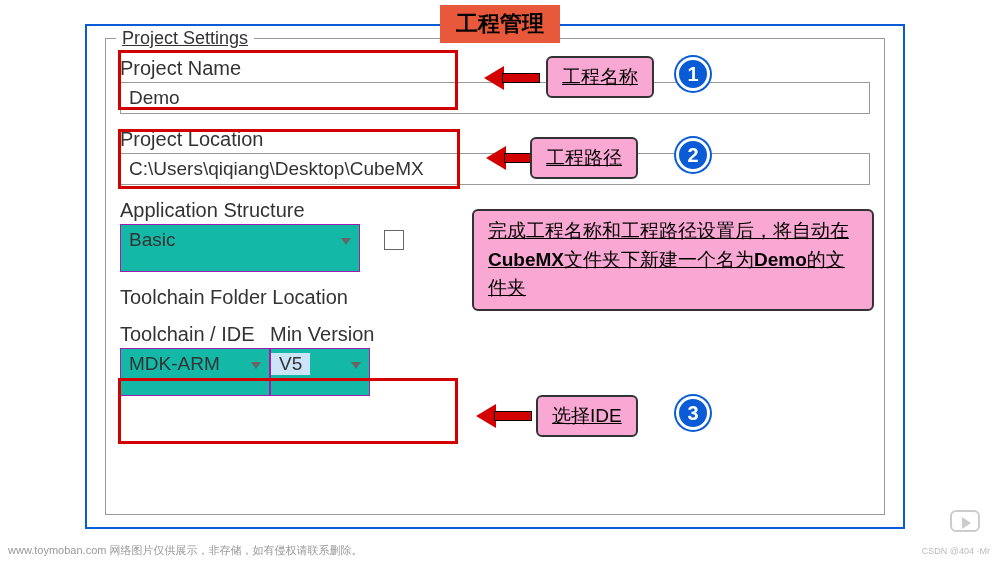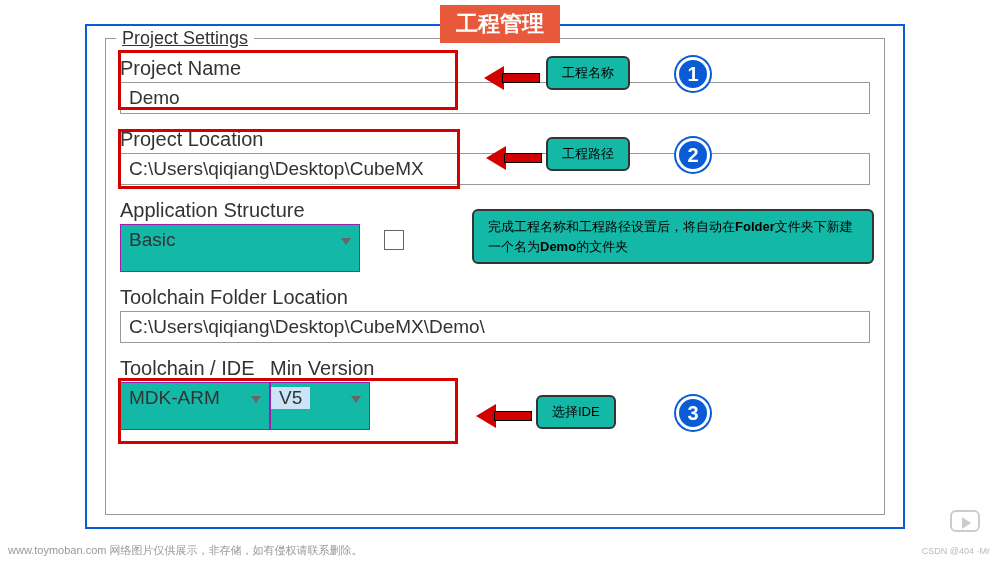--- a/index.html
+++ b/index.html
@@ -1,33 +1,33 @@
 <!DOCTYPE html>
 <html><head>
 <meta charset="utf-8">
 <style>
 * { box-sizing: border-box; margin: 0; padding: 0; }
 body { font-family: Arial, "Microsoft YaHei", sans-serif; background: #fff; width: 1000px; height: 562px; position: relative; }
-.title-banner { position: absolute; top: 5px; left: 50%; transform: translateX(-50%); background: #e8593c; color: #ffffff; padding: 4px 16px; font-size: 22px; font-weight: bold; z-index: 10; }
+.title-banner { position: absolute; top: 5px; left: 50%; transform: translateX(-50%); background: #e8593c; color: #000000; padding: 4px 16px; font-size: 22px; font-weight: bold; z-index: 10; }
 .main-panel { position: absolute; top: 24px; left: 85px; width: 820px; height: 505px; border: 2px solid #0a5cd6; background: #fff; padding: 12px 18px; }
 .fieldset { position: relative; border: 1px solid #999; padding: 18px 14px 14px; height: 100%; }
 .fieldset-legend { position: absolute; top: -11px; left: 10px; background: #fff; padding: 0 6px; font-size: 18px; color: #333; text-decoration: underline; }
 .field-group { margin-bottom: 14px; }
 .field-label { font-size: 20px; color: #333; display: block; margin-bottom: 2px; }
 .text-input { width: 100%; height: 32px; border: 1px solid #999; padding: 3px 8px; font-size: 19px; color: #333; background: #fff; }
 .dropdown { position: relative; display: inline-block; border: 1px solid #a21caf; height: 48px; padding: 4px 30px 4px 8px; font-size: 19px; color: #333; background: #14b8a6; vertical-align: top; }
 .dropdown::after { content: ""; position: absolute; right: 8px; top: 13px; border-left: 5px solid transparent; border-right: 5px solid transparent; border-top: 7px solid #666; }
 .checkbox { display: inline-block; width: 20px; height: 20px; border: 1px solid #666; vertical-align: middle; margin-left: 20px; margin-top: 6px; }
 .redbox { border: 3px solid #d30000; position: absolute; }
 .redbox-1 { top: 11px; left: 12px; width: 340px; height: 60px; }
 .redbox-2 { top: 90px; left: 12px; width: 342px; height: 60px; }
 .redbox-3 { top: 339px; left: 12px; width: 340px; height: 66px; }
-.callout { position: absolute; background: #14b8a6; border: 2px solid #333; border-radius: 6px; padding: 6px 14px; font-size: 13px; color: #000; }
+.callout { position: absolute; background: #f9a8d4; border: 2px solid #333; border-radius: 6px; padding: 6px 14px; font-size: 19px; color: #000; text-decoration: underline; }
 .callout-1 { top: 17px; left: 440px; }
-.callout-2 { top: 98px; left: 440px; }
+.callout-2 { top: 98px; left: 424px; }
 .callout-3 { top: 170px; left: 366px; width: 402px; line-height: 1.5; }
 .callout-4 { top: 356px; left: 430px; }
 .red-arrow { position: absolute; }
 .red-arrow .shaft { position: absolute; background: #d30000; border: 1px solid #000; height: 10px; }
 .red-arrow .head { position: absolute; width: 0; height: 0; border-top: 12px solid transparent; border-bottom: 12px solid transparent; border-right: 20px solid #d30000; }
 .arrow-1 { top: 27px; left: 378px; width: 55px; height: 24px; }
 .arrow-1 .shaft { left: 18px; top: 7px; width: 38px; }
 .arrow-1 .head { left: 0; top: 0; }
 .arrow-2 { top: 107px; left: 380px; width: 55px; height: 24px; }
 .arrow-2 .shaft { left: 18px; top: 7px; width: 38px; }
@@ -74,21 +74,20 @@
         <span class="field-label">Application Structure</span>
         <div class="dropdown">
           <span>Basic</span>
         </div>
         <span class="checkbox"></span>
       </div>
     </div>
 
     <div class="field-group">
       <span class="field-label">Toolchain Folder Location</span>
-      <input class="text-input" value="C:\Users\qiqiang\Desktop\CubeMX\Demo\" style="">
     </div>
 
     <div class="field-group toolchain-row">
       <div class="tc-col">
         <span class="field-label">Toolchain / IDE</span>
         <div class="dropdown tc">
           <span>MDK-ARM</span>
         </div>
       </div>
       <div class="tc-col">
@@ -112,21 +111,21 @@
         <div class="shaft"></div>
       </div>
     <div class="red-arrow arrow-3">
         <div class="head"></div>
         <div class="shaft"></div>
       </div>
 
     <div class="callout callout-1">工程名称</div>
     <div class="callout callout-2">工程路径</div>
     <div class="callout callout-3">
-      <span>完成工程名称和工程路径设置后，将自动在</span><b>Folder</b><span>文件夹下新建一个名为</span><b>Demo</b><span>的文件夹</span>
+      <span>完成工程名称和工程路径设置后，将自动在</span><b>CubeMX</b><span>文件夹下新建一个名为</span><b>Demo</b><span>的文件夹</span>
     </div>
     <div class="callout callout-4">选择IDE</div>
 
     <div class="num-badge badge-1">1</div>
     <div class="num-badge badge-2">2</div>
     <div class="num-badge badge-3">3</div>
   </div>
 </div>
 
 <div class="play-icon"></div>

